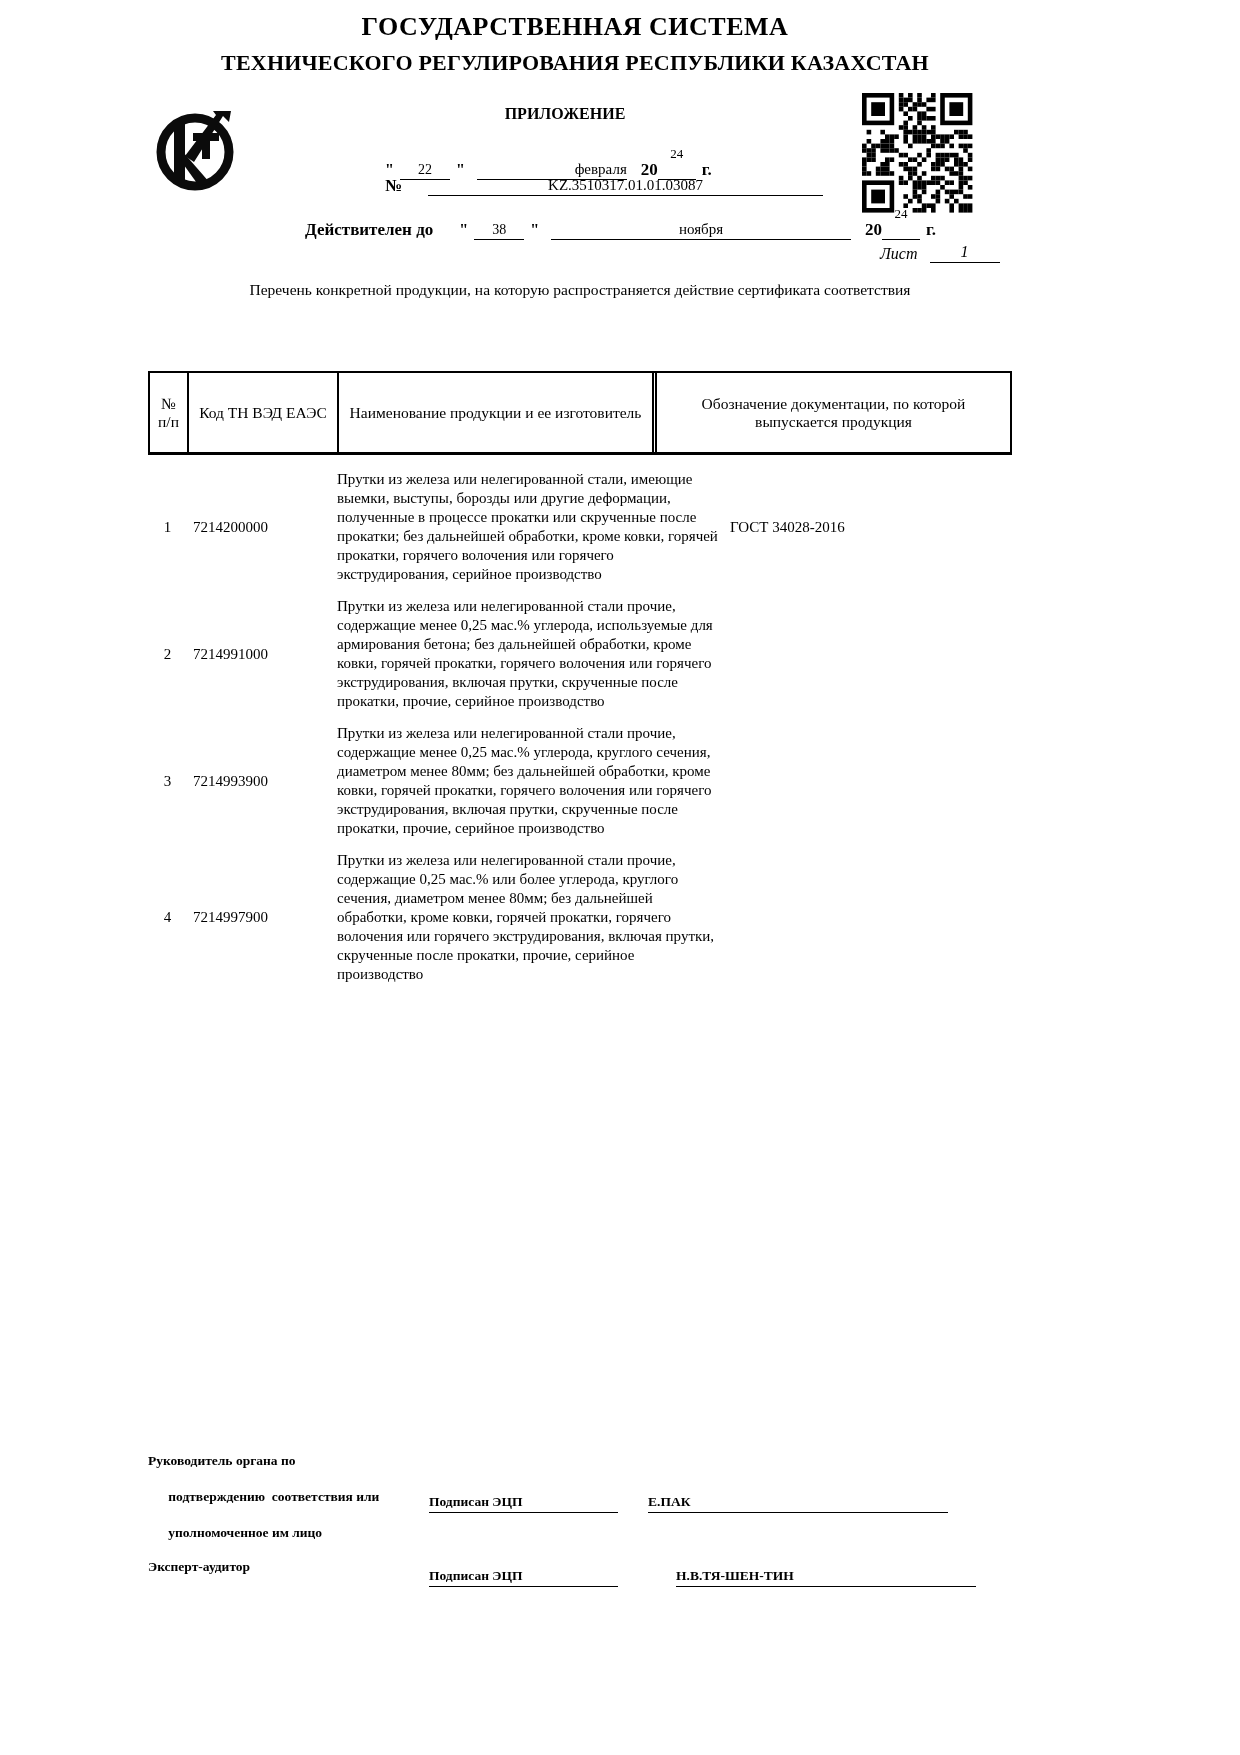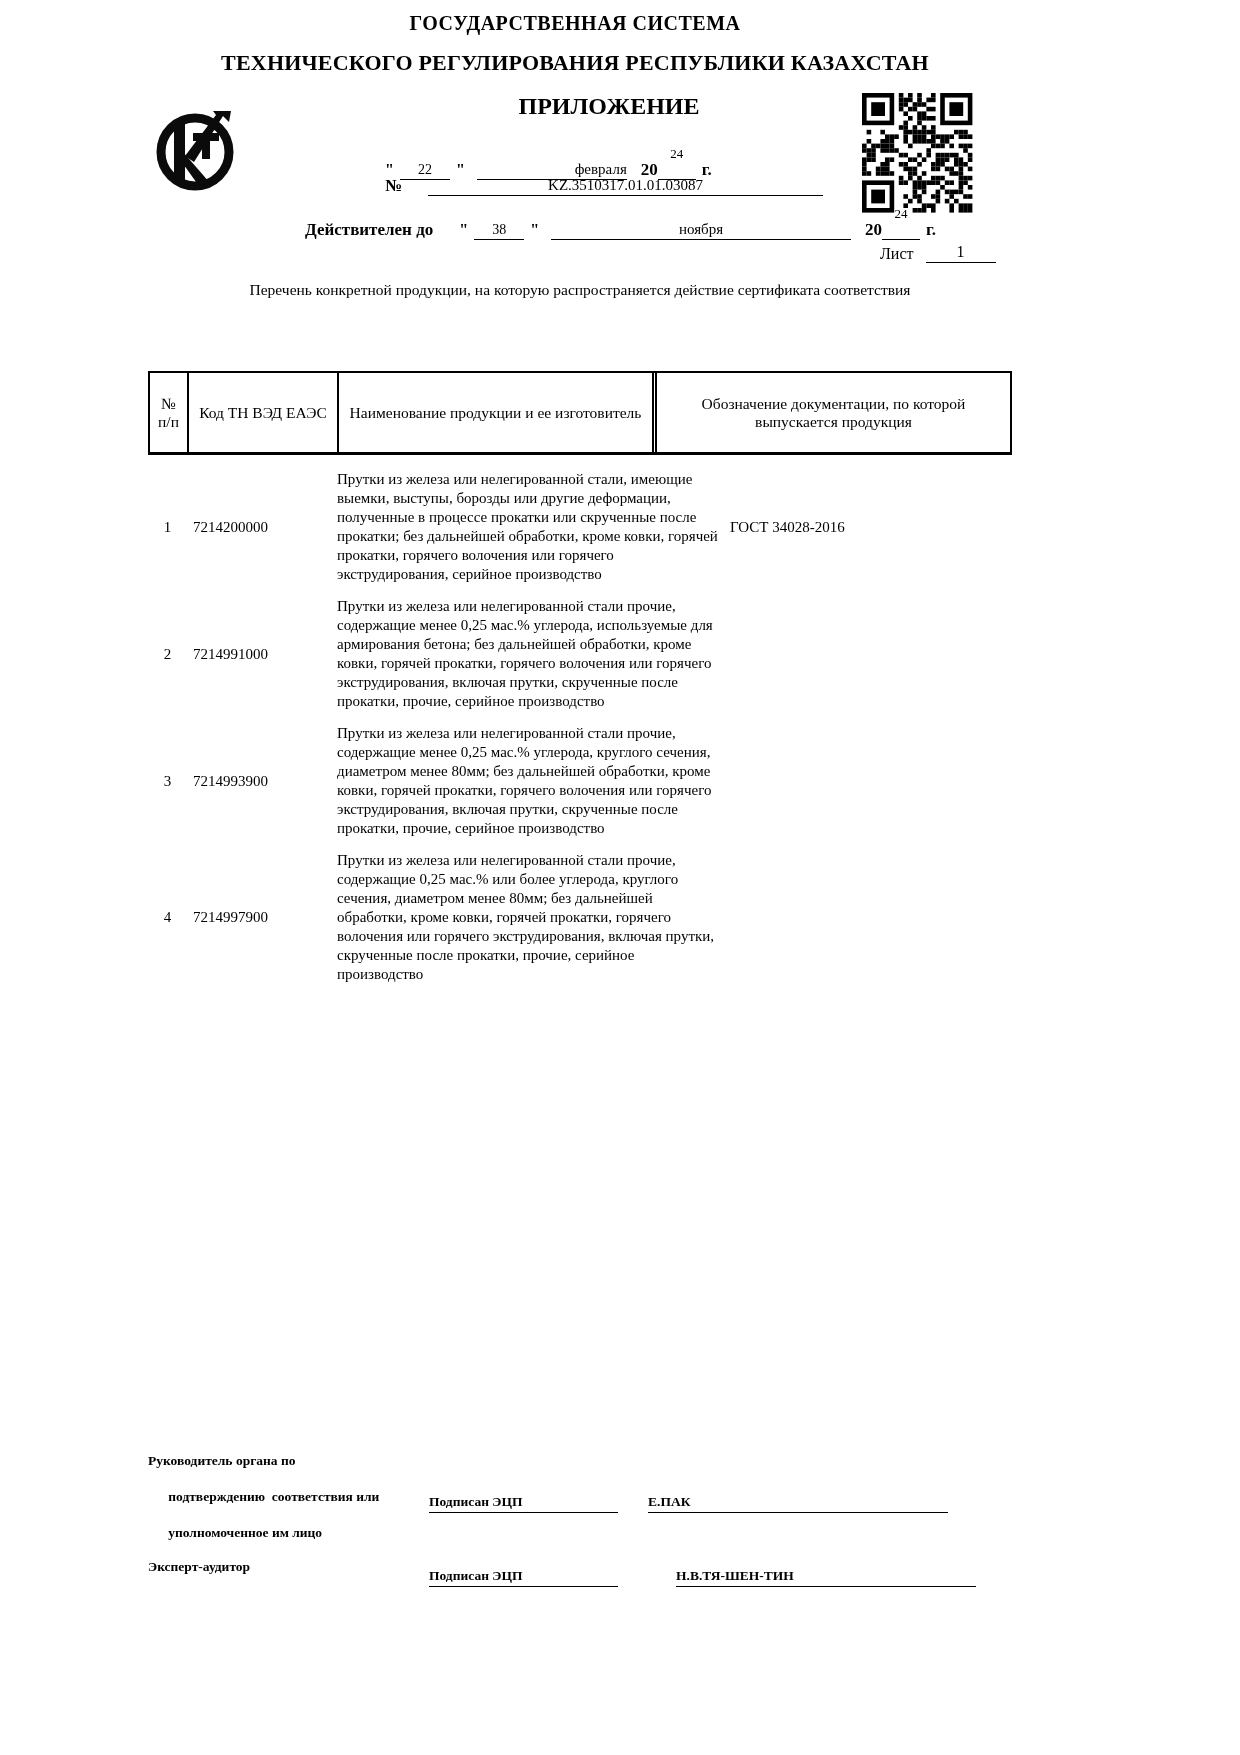--- a/index.html
+++ b/index.html
@@ -1,44 +1,44 @@
 <!DOCTYPE html>
 <html><head>
 <meta charset="utf-8">
 <style>
   html,body{margin:0;padding:0;background:#fff;}
   .page{
     position:relative;width:1240px;height:1755px;background:#fff;color:#000;
     font-family:"Liberation Serif","DejaVu Serif",serif;overflow:hidden;
   }
   
-  .t1{position:absolute;top:12px;left:0;width:1150px;text-align:center;font-size:20px;font-weight:bold;letter-spacing:.5px;}
+  .t1{position:absolute;top:12px;left:0;width:1150px;text-align:center;font-size:26px;font-weight:bold;letter-spacing:.5px;}
   .t2{position:absolute;top:50px;left:0;width:1150px;text-align:center;font-size:22px;font-weight:bold;letter-spacing:.2px;}
-  .t3{position:absolute;top:93px;left:0;width:1130px;text-align:center;font-size:24px;font-weight:bold;margin-left:44px;}
+  .t3{position:absolute;top:105px;left:0;width:1130px;text-align:center;font-size:16px;font-weight:bold;}
   .t4{position:absolute;top:120px;left:0;width:1130px;text-align:center;font-size:20px;font-weight:bold;}
   
   .kz-mark{position:absolute;left:150px;top:100px;width:92px;height:96px;}
   .qr{position:absolute;left:862px;top:93px;width:112px;height:120px;}
   
   .line{position:absolute;display:flex;align-items:flex-end;font-size:15px;}
   .issue-line{top:146px;left:385px;}
   .num-line{top:176px;left:385px;}
   .valid-line{top:206px;left:305px;}
   .q{font-weight:bold;font-size:16px;padding:0 0 1px 0;}
   .blank{border-bottom:1.6px solid #000;text-align:center;padding-bottom:1px;}
   .w50{width:50px;font-size:14px;}
   .w150{width:150px;text-align:right;}
   .w300{width:300px;}
   .w395{width:395px;}
   .w38{width:38px;font-size:13px;padding-bottom:17px;}
   .w70{width:70px;}
   .b17{font-weight:bold;font-size:17px;}
   .ml6{margin-left:6px;}.mr6{margin-right:6px;}.ml12{margin-left:12px;}
   .ml14{margin-left:14px;}.ml26{margin-left:26px;}
-  .sheet{position:absolute;top:243px;left:880px;display:flex;align-items:flex-end;font-size:16px;gap:12px;}
+  .sheet{position:absolute;top:243px;left:880px;display:flex;align-items:flex-end;font-size:16px;gap:12px;font-style:italic;}
   .subtitle{position:absolute;top:281px;left:90px;width:980px;text-align:center;font-size:15.5px;}
   
   .thead{
     position:absolute;top:371px;left:148px;width:864px;height:84px;
     border:2px solid #000;border-bottom-width:3px;display:flex;box-sizing:border-box;
     font-size:15.5px;
   }
   .th{display:flex;align-items:center;justify-content:center;text-align:center;box-sizing:border-box;padding:2px 4px;}
   .th-num{width:39px;border-right:2px solid #000;}
   .th-code{width:150px;border-right:2px solid #000;}

